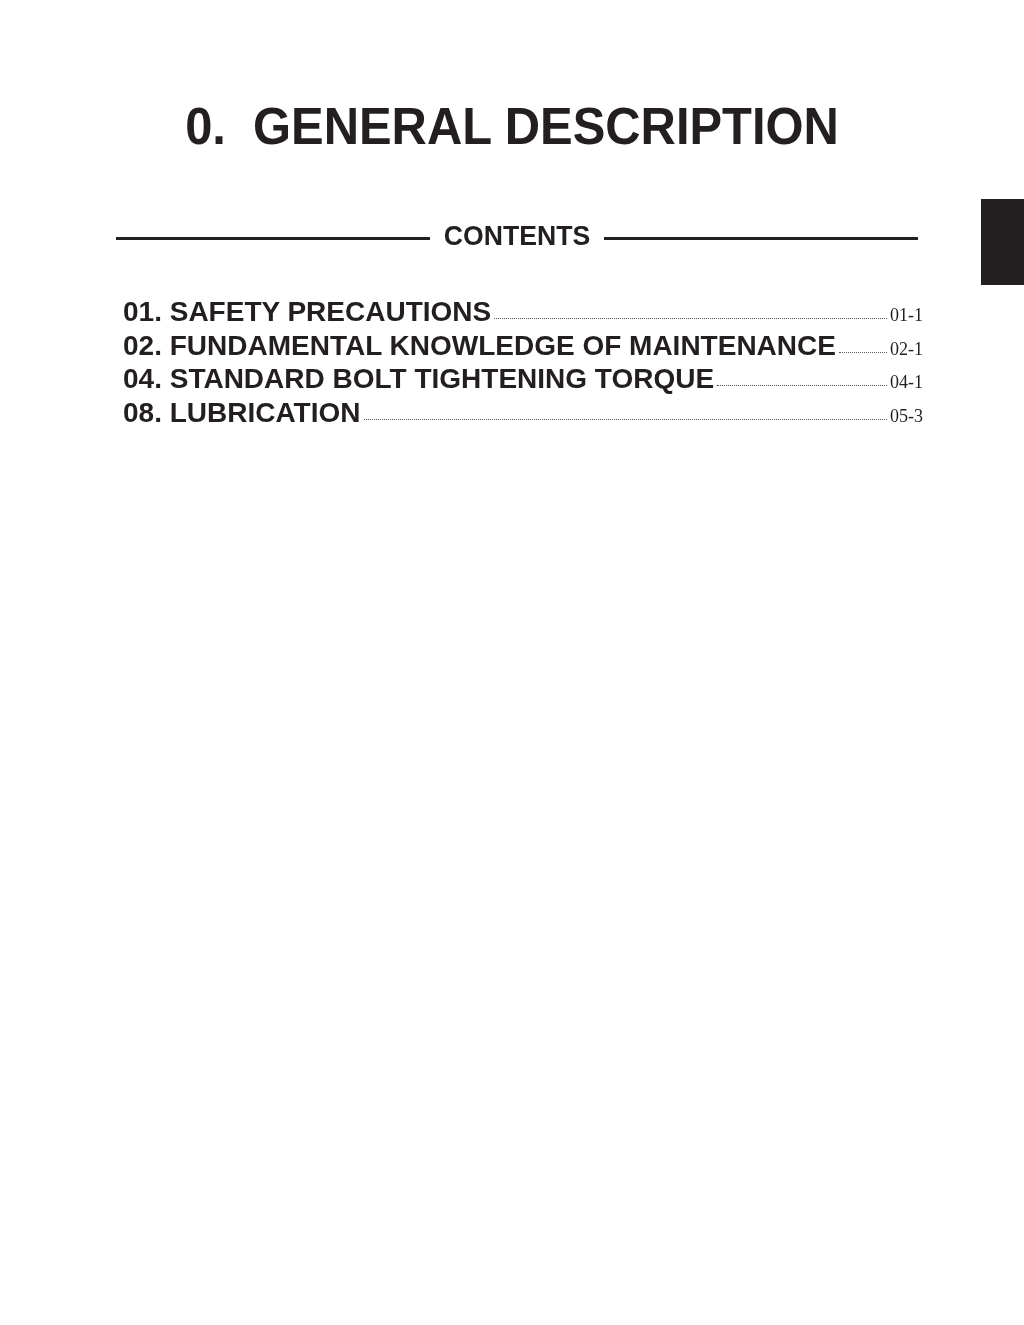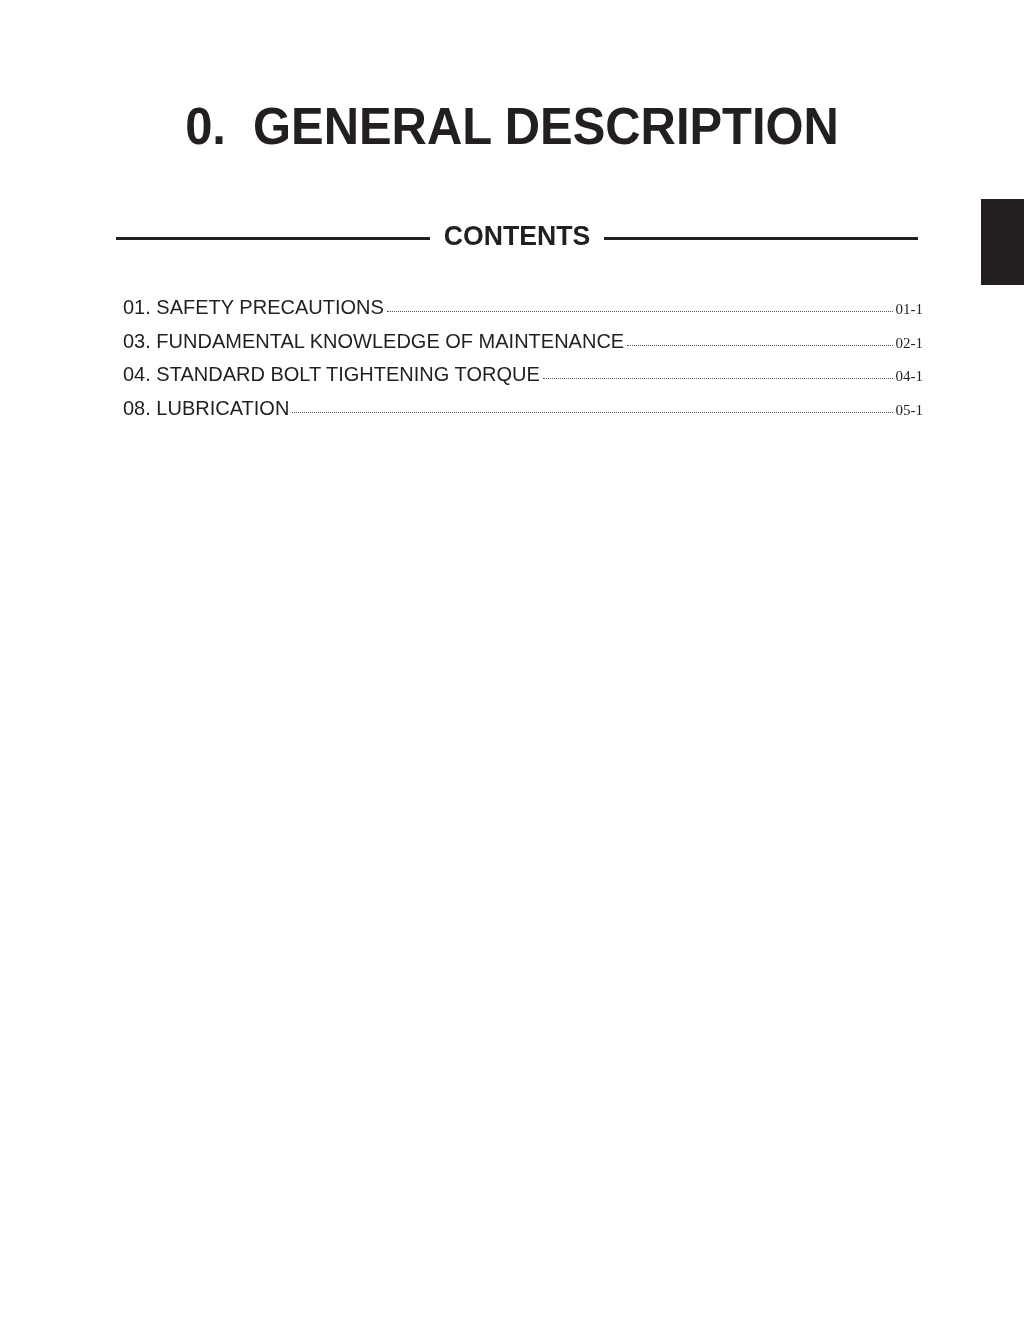--- a/index.html
+++ b/index.html
@@ -55,36 +55,36 @@
       width: 800px;
       top: 296px;
     }
     .toc-row {
       display: flex;
       align-items: baseline;
       height: 33.5px;
     }
     .toc-label {
       font-family: "Liberation Sans", sans-serif;
-      font-weight: normal;
-      font-size: 20px;
+      font-weight: bold;
+      font-size: 28px;
       white-space: nowrap;
       color: #231f20;
     }
     .toc-leader {
       flex: 1;
       border-bottom: 1.5px dotted #555;
       margin: 0 3px 0 3px;
       height: 0;
       position: relative;
       top: -2px;
     }
     .toc-page {
       font-family: "Liberation Serif", serif;
-      font-size: 15px;
+      font-size: 18px;
       white-space: nowrap;
       color: #231f20;
     }
     .thumb-tab {
       position: absolute;
       left: 981px;
       top: 199px;
       width: 43px;
       height: 86px;
       background: #231f20;
@@ -101,29 +101,29 @@
   <div class="rule"></div>
 </div>
 
 <div class="toc">
   <div class="toc-row">
     <span class="toc-label">01. SAFETY PRECAUTIONS</span>
     <span class="toc-leader"></span>
     <span class="toc-page">01-1</span>
   </div>
   <div class="toc-row">
-    <span class="toc-label">03. FUNDAMENTAL KNOWLEDGE OF MAINTENANCE</span>
+    <span class="toc-label">02. FUNDAMENTAL KNOWLEDGE OF MAINTENANCE</span>
     <span class="toc-leader"></span>
     <span class="toc-page">02-1</span>
   </div>
   <div class="toc-row">
     <span class="toc-label">04. STANDARD BOLT TIGHTENING TORQUE</span>
     <span class="toc-leader"></span>
     <span class="toc-page">04-1</span>
   </div>
   <div class="toc-row">
     <span class="toc-label">08. LUBRICATION</span>
     <span class="toc-leader"></span>
-    <span class="toc-page">05-1</span>
+    <span class="toc-page">05-3</span>
   </div>
 </div>
 
 <div class="thumb-tab"></div>
 
 </body></html>

